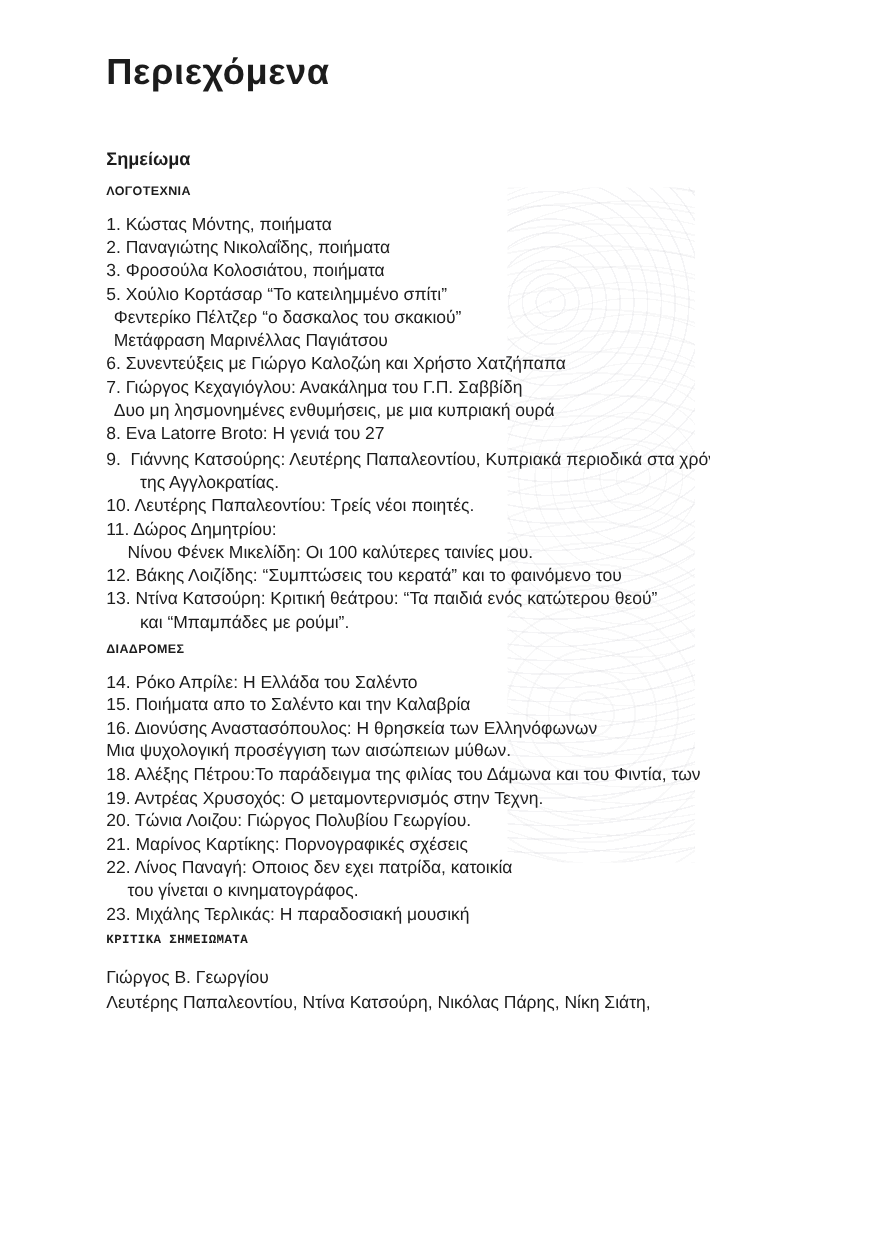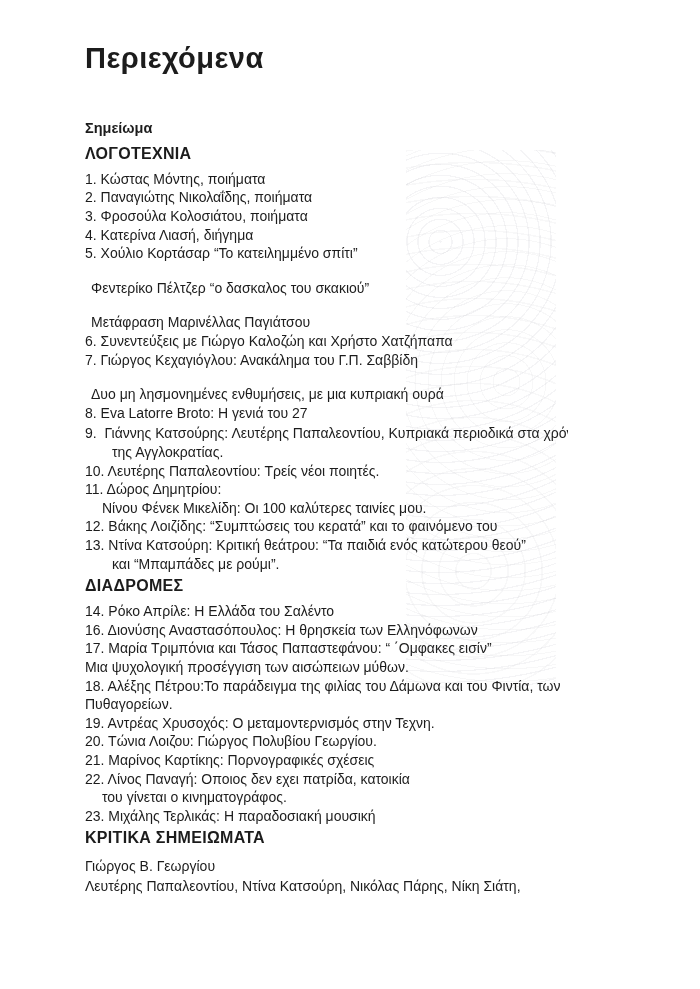--- a/index.html
+++ b/index.html
@@ -21,37 +21,37 @@
     margin:0 0 44px 0;
   }
   .intro-line {
     font-size:14.5px;
     font-weight:700;
     line-height:19px;
     margin:0 0 6px 0;
   }
   .section { margin:0 0 2px 0; }
   .section-header {
-    font-size:16px;
+    font-size:10px;
     font-weight:700;
     letter-spacing:0.3px;
     line-height:20px;
     margin:3px 0 6px 0;
   }
   .toc-line {
     font-size:14px;
     line-height:18.6px;
     white-space:nowrap;
   }
   .toc-line .b { font-weight:400; }
-  .ind1 { padding-left:6px;margin-top:16px; }
+  .ind1 { padding-left:6px; }
   .ind2 { padding-left:17px; }
   .ind3 { padding-left:27px; }
   .section:last-child .toc-line { line-height:20px; }
-  .section:last-child .section-header { margin-bottom:8px; }
+  .section:last-child .section-header { margin-bottom:8px;font-family:Liberation Mono, monospace; }
   
   .scan-noise {
     position:absolute;
     top:150px; right:12px;
     width:150px; height:540px;
     pointer-events:none;
     background-image:
       repeating-radial-gradient(circle at 23% 17%, rgba(150,150,162,0.14) 0 1.2px, transparent 1.2px 11px),
       repeating-radial-gradient(circle at 67% 43%, rgba(150,150,162,0.11) 0 1px, transparent 1px 13px),
       repeating-radial-gradient(circle at 45% 78%, rgba(150,150,162,0.09) 0 1.5px, transparent 1.5px 17px);
@@ -64,21 +64,20 @@
 <div class="page">
   <div class="scan-noise"></div>
   <h1 class="page-title">Περιεχόμενα</h1>
   <div class="intro-line">Σημείωμα</div>
   <div>
       <section class="section">
         <div class="section-header">ΛΟΓΟΤΕΧΝΙΑ</div>
         <div class="toc-line"><span>1. Κώστας Μόντης, </span><span class="b">ποιήματα</span></div>
         <div class="toc-line"><span>2. Παναγιώτης Νικολαΐδης, </span><span class="b">ποιήματα</span></div>
         <div class="toc-line"><span>3. Φροσούλα Κολοσιάτου, </span><span class="b">ποιήματα</span></div>
-        <div class="toc-line"><span>4. Κατερίνα Λιασή, </span><span class="b">διήγημα</span></div>
         <div class="toc-line"><span>5. Χούλιο Κορτάσαρ </span><span class="b">“Το κατειλημμένο σπίτι”</span></div>
         <div class="toc-line ind1"><span>Φεντερίκο Πέλτζερ </span><span class="b">“ο δασκαλος του σκακιού”</span></div>
         <div class="toc-line ind1"><span>Μετάφραση Μαρινέλλας Παγιάτσου</span></div>
         <div class="toc-line"><span>6. Συνεντεύξεις με </span><span class="b">Γιώργο Καλοζώη</span><span> και </span><span class="b">Χρήστο Χατζήπαπα</span></div>
         <div class="toc-line"><span>7. Γιώργος Κεχαγιόγλου: </span><span class="b">Ανακάλημα του Γ.Π. Σαββίδη</span></div>
         <div class="toc-line ind1"><span class="b">Δυο μη λησμονημένες ενθυμήσεις, με μια κυπριακή ουρά</span></div>
         <div class="toc-line"><span>8. Eva Latorre Broto: </span><span class="b">Η γενιά του 27</span></div>
       </section>
       <section class="section">
         <div class="toc-line"><span>9.&nbsp; Γιάννης Κατσούρης: </span><span class="b">Λευτέρης Παπαλεοντίου, Κυπριακά περιοδικά στα χρόνια</span></div>
@@ -86,25 +85,24 @@
         <div class="toc-line"><span>10. Λευτέρης Παπαλεοντίου: </span><span class="b">Τρείς νέοι ποιητές.</span></div>
         <div class="toc-line"><span>11. Δώρος Δημητρίου:</span></div>
         <div class="toc-line ind2"><span>Νίνου Φένεκ Μικελίδη: </span><span class="b">Οι 100 καλύτερες ταινίες μου.</span></div>
         <div class="toc-line"><span>12. Βάκης Λοιζίδης: </span><span class="b">“Συμπτώσεις του κερατά” και το φαινόμενο του</span></div>
         <div class="toc-line"><span>13. Ντίνα Κατσούρη: Κριτική θεάτρου: </span><span class="b">“Τα παιδιά ενός κατώτερου θεού”</span></div>
         <div class="toc-line ind3"><span>και </span><span class="b">“Μπαμπάδες με ρούμι”.</span></div>
       </section>
       <section class="section">
         <div class="section-header">ΔΙΑΔΡΟΜΕΣ</div>
         <div class="toc-line"><span>14. Ρόκο Απρίλε: </span><span class="b">Η Ελλάδα του Σαλέντο</span></div>
+        <div class="toc-line"><span>15. Ποιήματα απο το Σαλέντο και την Καλαβρία</span></div>
         <div class="toc-line"><span>16. Διονύσης Αναστασόπουλος: </span><span class="b">Η θρησκεία των Ελληνόφωνων</span></div>
-        <div class="toc-line"><span>17. Μαρία Τριμπόνια και Τάσος Παπαστεφάνου: “ </span><span class="b">΄Ομφακες εισίν”</span></div>
         <div class="toc-line"><span class="b">Μια ψυχολογική προσέγγιση των αισώπειων μύθων.</span></div>
         <div class="toc-line"><span>18. Αλέξης Πέτρου:</span><span class="b">Το παράδειγμα της φιλίας του Δάμωνα και του Φιντία, των</span></div>
-        <div class="toc-line"><span class="b">Πυθαγορείων.</span></div>
         <div class="toc-line"><span>19. Αντρέας Χρυσοχός: </span><span class="b">Ο μεταμοντερνισμός στην Τεχνη.</span></div>
         <div class="toc-line"><span>20. Τώνια Λοιζου: </span><span class="b">Γιώργος Πολυβίου Γεωργίου.</span></div>
         <div class="toc-line"><span>21. Μαρίνος Καρτίκης: </span><span class="b">Πορνογραφικές σχέσεις</span></div>
         <div class="toc-line"><span>22. Λίνος Παναγή: </span><span class="b">Οποιος δεν εχει πατρίδα, κατοικία</span></div>
         <div class="toc-line ind2"><span class="b">του γίνεται ο κινηματογράφος.</span></div>
         <div class="toc-line"><span>23. Μιχάλης Τερλικάς: </span><span class="b">Η παραδοσιακή μουσική</span></div>
       </section>
       <section class="section">
         <div class="section-header">ΚΡΙΤΙΚΑ ΣΗΜΕΙΩΜΑΤΑ</div>
         <div class="toc-line"><span>Γιώργος Β. Γεωργίου</span></div>

